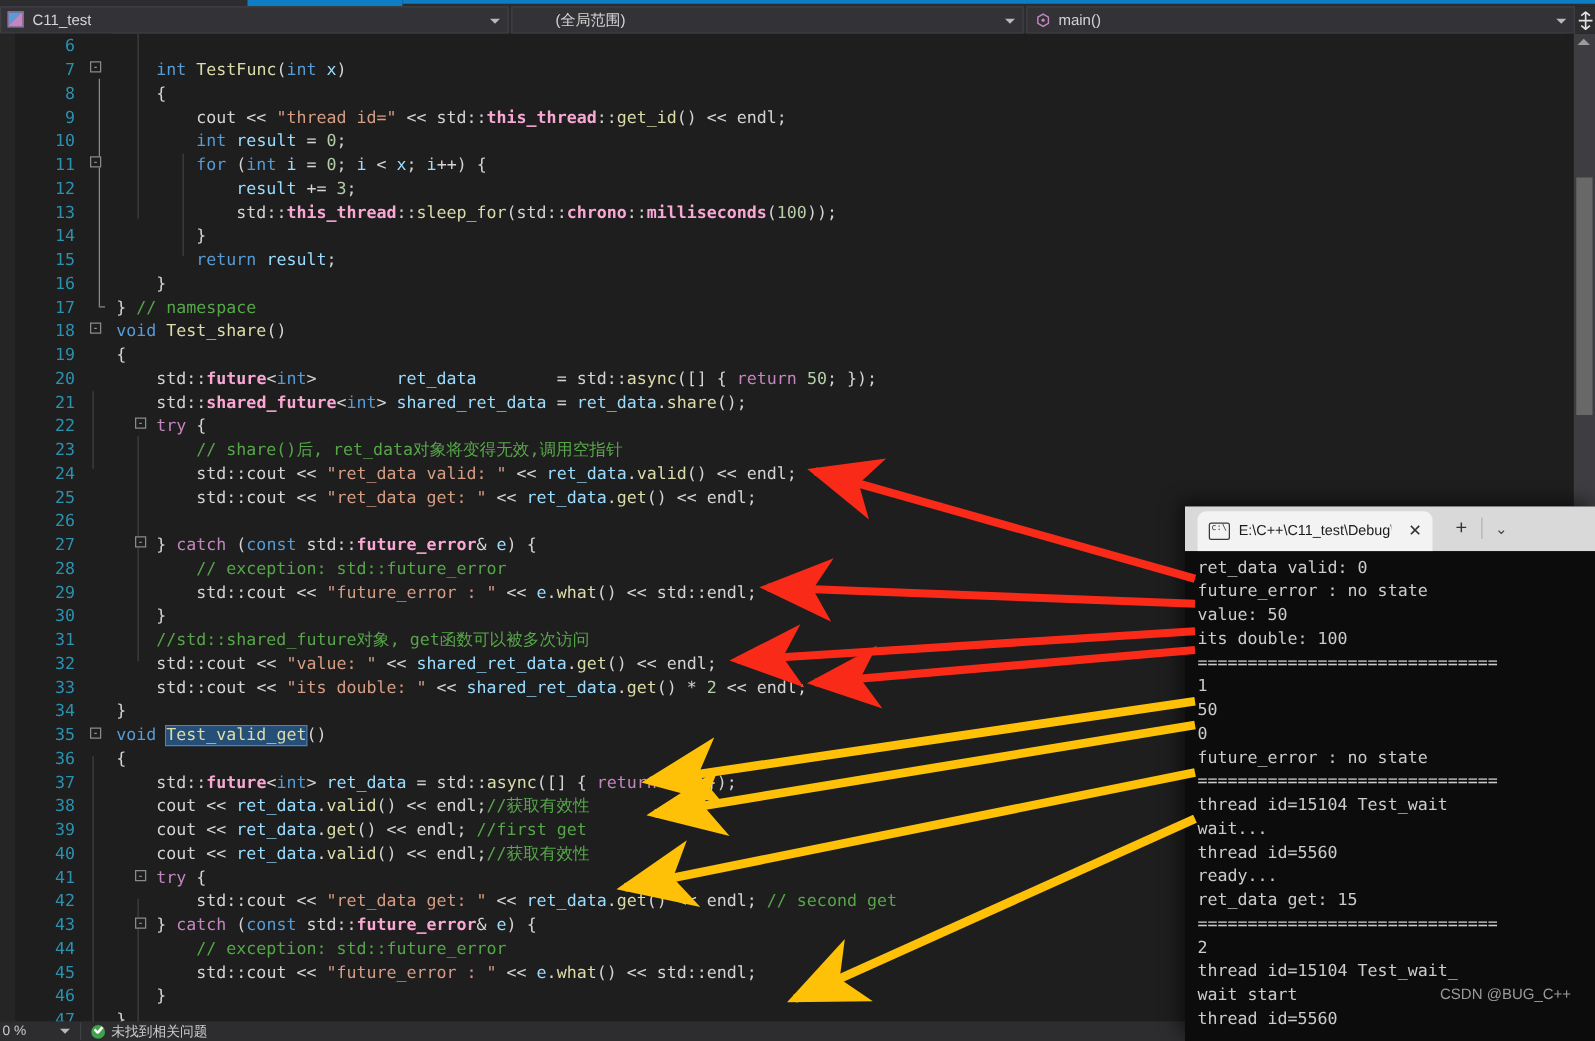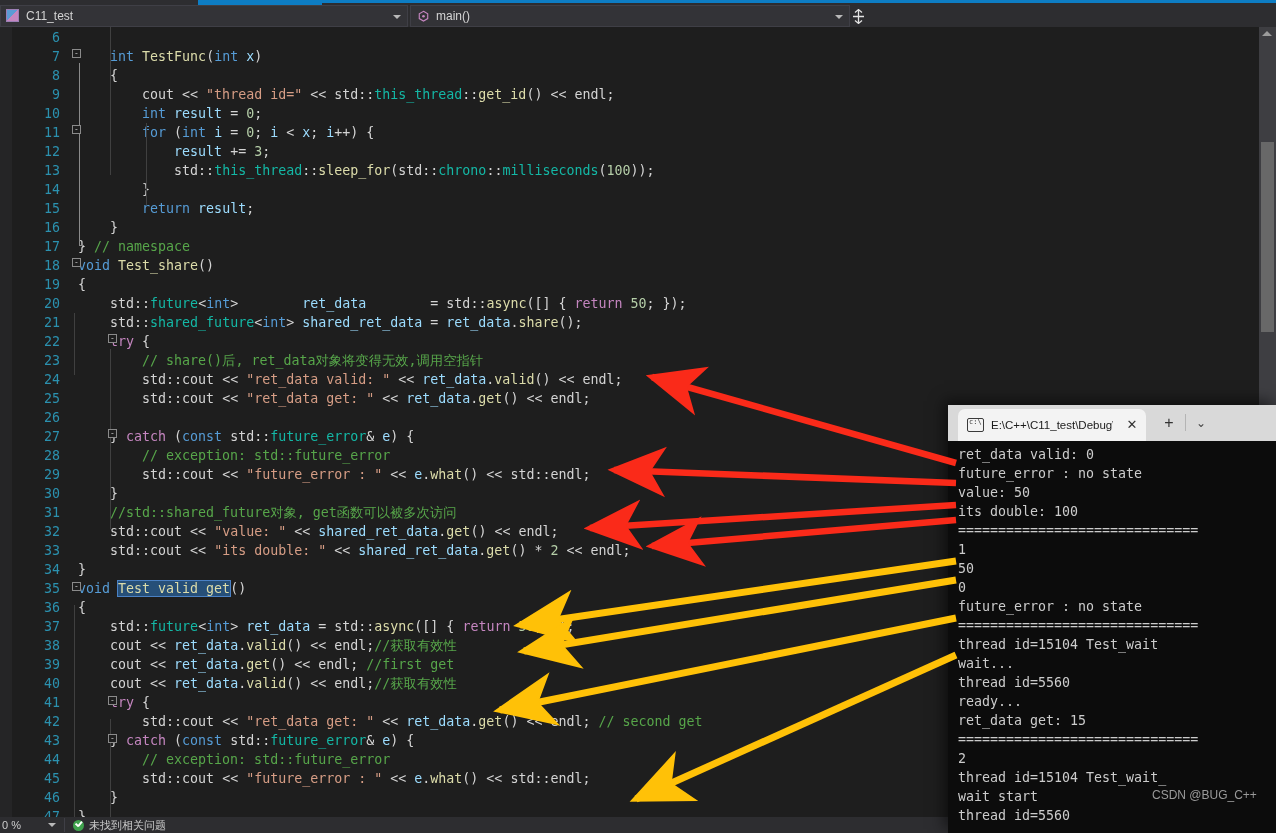--- a/index.html
+++ b/index.html
@@ -41,26 +41,26 @@
   .editor{position:absolute;left:0;top:27px;width:1276px;height:790px;background:#1e1e1e;}
   .leftstrip{position:absolute;left:0;top:0;width:12px;height:790px;background:#252526;}
   .gutter{position:absolute;left:12px;top:0;width:56px;height:790px;background:#1e1e1e;}
   .fold{position:absolute;left:68px;top:0;width:22px;height:790px;background:#1e1e1e;}
 
   .code{position:absolute;left:0;top:0;width:1240px;height:790px;
         font-family:"DejaVu Sans Mono","Liberation Mono",monospace;
         font-size:13.3px;line-height:19px;white-space:pre;}
   .ln{position:absolute;height:19px;left:0;right:0;}
   .num{position:absolute;left:12px;width:48px;text-align:right;color:#2b91af;}
-  .txt{position:absolute;left:78px;color:#d4d4d4;}
+  .txt{position:absolute;left:93px;color:#d4d4d4;}
 
   
   .kw{color:#569cd6;}       
   .kwp{color:#c586c0;}      
-  .typ{color:#14b8a6;}      
+  .typ{color:#f9a8d4;font-weight:bold;}      
   .fn{color:#dcdcaa;}       
   .str{color:#d69d85;}      
   .cmt{color:#57a64a;}      
   .num-lit{color:#b5cea8;}  
   .id{color:#9cdcfe;}       
   .ns{color:#d4d4d4;}
   .sel{background:#264f78;outline:1px solid #4a81c4;}
 
   
   .guide{position:absolute;width:1px;background:#404040;}
@@ -132,20 +132,24 @@
     <div class="active-tab"></div>
     <div class="bar-right"></div>
   </div>
 
   <div class="navbar">
     <div class="combo proj">
       <span class="ico-proj">
           <span class="sq"></span>
         </span>
       <span class="ctext">C11_test</span>
+      <span class="caret"></span>
+    </div>
+    <div class="combo scope">
+      <span class="ctext" style="margin-left:34px;">(全局范围)</span>
       <span class="caret"></span>
     </div>
     <div class="combo func">
       <svg class="ico-func" viewBox="0 0 16 16">
         <path d="M8 1.6 13.2 4.6v6L8 13.6 2.8 10.6v-6z" fill="none" stroke="#c586c0" stroke-width="1.4"></path>
         <circle cx="8" cy="7.6" r="1.6" fill="#c586c0"></circle>
       </svg>
       <span class="ctext">main()</span>
       <span class="caret"></span>
     </div>

